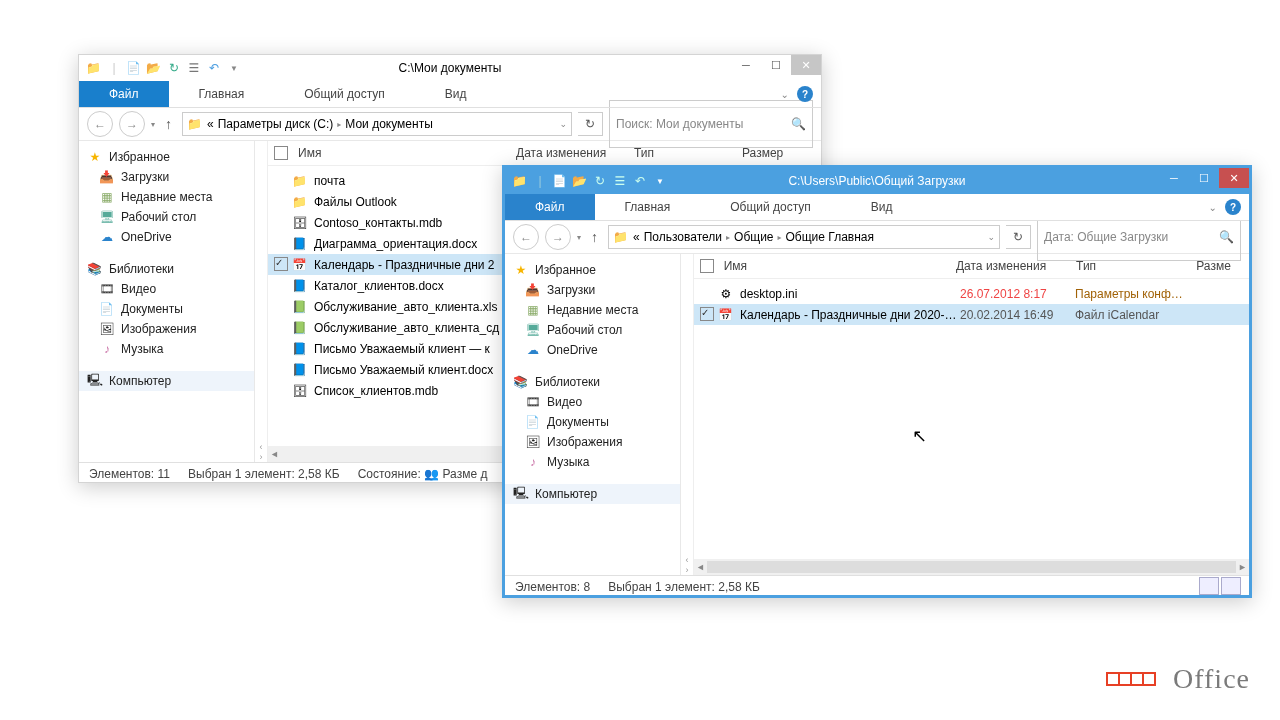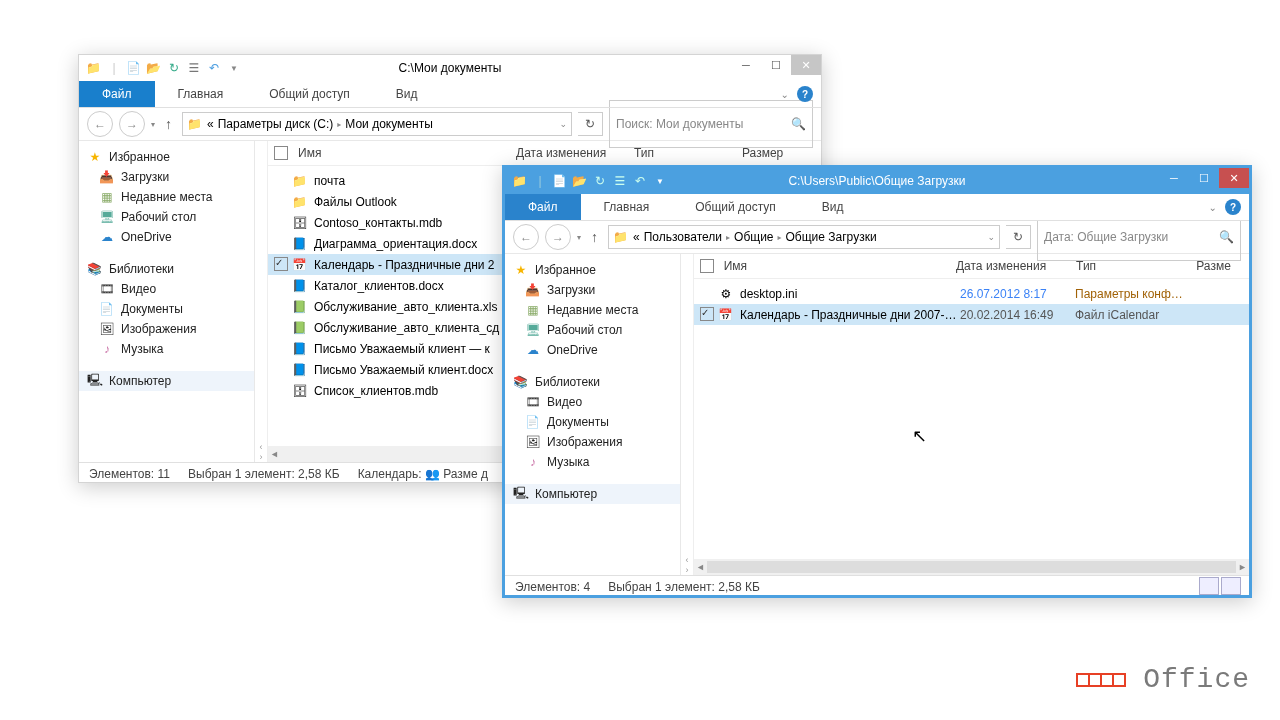--- a/index.html
+++ b/index.html
@@ -11,21 +11,21 @@
 .qat{display:flex;align-items:center;gap:2px;padding-left:6px}
 .qat span{width:18px;height:18px;display:flex;align-items:center;justify-content:center}
 .title-text{position:absolute;left:50%;transform:translateX(-50%);font-size:12px}
 .winbtns{position:absolute;right:0;top:0;display:flex}
 .winbtn{width:30px;height:20px;display:flex;align-items:center;justify-content:center;font-size:11px;font-family:Arial}
 .w1 .winbtn{color:#555}
 .w1 .winbtn.close{background:#c6c6c6;color:#fff}
 .w2 .winbtn{color:#fff}
 .w2 .winbtn.close{background:#c75050}
 .ribbon{height:26px;display:flex;align-items:center;border-bottom:1px solid #e0e0e0;position:relative}
-.tab{padding:0 23px;height:26px;display:flex;align-items:center;font-size:12px;color:#444}
+.tab{padding:0 30px;height:26px;display:flex;align-items:center;font-size:12px;color:#444}
 .tab.active{background:#2a83cc;color:#fff}
 .w1 .tab.active{background:#197fcc}
 .rib-right{position:absolute;right:8px;display:flex;align-items:center;gap:8px}
 .help{width:16px;height:16px;border-radius:50%;background:#2a83cc;color:#fff;display:flex;align-items:center;justify-content:center;font-size:10px;font-weight:bold}
 .addrbar{height:32px;display:flex;align-items:center;gap:6px;padding:0 8px;border-bottom:1px solid #e8e8e8}
 .navbtn{width:24px;height:24px;border:1px solid #ccc;border-radius:50%;display:flex;align-items:center;justify-content:center;color:#888;font-size:12px}
 .uparr{font-size:14px;color:#555;padding:0 4px}
 .crumbs{flex:1;height:22px;border:1px solid #ccc;display:flex;align-items:center;padding:0 4px;gap:4px;font-size:12px;overflow:hidden}
 .crumbs span.sep{color:#888;font-size:8px}
 .refresh{width:24px;height:22px;border:1px solid #ccc;border-left:none;display:flex;align-items:center;justify-content:center;color:#555}
@@ -44,21 +44,21 @@
 .colhead .col{padding:0 4px}
 .rows{flex:1;overflow-y:auto;padding-top:4px}
 .row{display:flex;align-items:center;height:21px;padding-left:6px;font-size:12px}
 .row.sel{background:#cde6f7}
 .row .chk{width:14px;margin-right:4px}
 .row .ico{margin-right:6px}
 .status{height:22px;border-top:1px solid #e0e0e0;display:flex;align-items:center;padding:0 10px;font-size:12px;color:#444;gap:18px}
 .viewbtns{position:absolute;right:8px;bottom:3px;display:flex;gap:2px}
 .viewbtns span{width:18px;height:16px;border:1px solid #aac;background:#eef;display:inline-block}
 .footer{position:absolute;right:30px;bottom:25px;display:flex;align-items:center;gap:8px;color:#7a7a7a}
-.footer .lg{font-size:28px;letter-spacing:1px;font-family:Liberation Mono, monospace}
+.footer .lg{font-size:28px;letter-spacing:1px;font-family:Liberation Serif, serif}
 .ol{display:flex;gap:1px}
 .ol span{width:10px;height:10px;border:2px solid #e74025}
 .ol span:nth-child(2){transform:translateX(-3px)}
 .ol span:nth-child(3){transform:translateX(-6px)}
 .ol span:nth-child(4){transform:translateX(-9px)}
 .cursor{position:absolute;left:912px;top:425px;font-size:18px;color:#000;pointer-events:none}
 .chkbox{width:12px;height:12px;border:1px solid #888;display:inline-block}
 .chkbox.checked::after{content:"✓";font-size:10px;position:relative;top:-3px;left:0;color:#333}
 .scrollstub{height:16px;background:#f0f0f0;display:flex;align-items:center;justify-content:space-between;padding:0 2px;color:#888;font-size:9px}
 </style>
@@ -235,37 +235,37 @@
         </div>
       <div class="scrollstub">
           <span>◄</span>
           <span>►</span>
         </div>
     </div>
   </div>
   <div class="status">
     <span>Элементов: 11</span>
     <span>Выбран 1 элемент: 2,58 КБ</span>
-    <span><span>Календарь:</span> <span style="color:#5a9">👥</span> <span>Разме д</span></span>
+    <span><span>Состояние:</span> <span style="color:#5a9">👥</span> <span>Разме д</span></span>
   </div>
 </div>
 
 <div class="window w2">
   <div class="titlebar">
     <div class="qat">
       <span class="ico" style="color:#ffe7a3">📁</span>
       <span style="color:#9cd">|</span>
       <span>📄</span>
       <span style="color:#ffe7a3">📂</span>
       <span style="color:#cfe">↻</span>
       <span style="color:#cfe">☰</span>
       <span style="color:#cfe">↶</span>
       <span style="font-size:8px">▼</span>
     </div>
-    <div class="title-text">C:\Users\Public\Общие Загрузки</div>
+    <div class="title-text">C:\Users\Public\Общий Загрузки</div>
     <div class="winbtns">
       <div class="winbtn">─</div>
       <div class="winbtn">☐</div>
       <div class="winbtn close">✕</div>
     </div>
   </div>
   <div class="ribbon" style="background:#fff">
     <div class="tab active">Файл</div>
     <div class="tab">Главная</div>
     <div class="tab">Общий доступ</div>
@@ -280,21 +280,21 @@
     <div class="navbtn">→</div>
     <span style="color:#888;font-size:8px">▾</span>
     <span class="uparr">↑</span>
     <div class="crumbs">
       <span class="ico folder-i">📁</span>
       <span>«</span>
       <span>Пользователи</span>
         <span class="sep">▸</span>
       <span>Общие</span>
         <span class="sep">▸</span>
-      <span>Общие Загрузки</span>
+      <span>Общие Главная</span>
       <span style="margin-left:auto;color:#888;font-size:9px">⌄</span>
     </div>
     <div class="refresh">↻</div>
     <div class="search">
       <span>Дата: Общие Загрузки</span>
       <span style="color:#aac">🔍</span>
     </div>
   </div>
   <div class="body">
     <div class="nav">
@@ -357,40 +357,40 @@
         <div class="col" style="width:230px">Имя</div>
         <div class="col" style="width:115px">Дата изменения</div>
         <div class="col" style="width:115px">Тип</div>
         <div class="col" style="width:50px">Разме</div>
       </div>
       <div class="rows" id="rows2">
           <div class="row">
             <span class="chk"></span>
             <span class="ico">⚙</span>
             <span style="width:220px;overflow:hidden;white-space:nowrap;text-overflow:ellipsis">desktop.ini</span>
-            <span style="width:115px;color:#3b82f6">26.07.2012 8:17</span>
+            <span style="width:115px;color:#ef4444">26.07.2012 8:17</span>
             <span style="width:130px;color:#a16207">Параметры конф…</span>
           </div>
           <div class="row sel">
             <span class="chk"><span class="chkbox checked"></span></span>
             <span class="ico">📅</span>
-            <span style="width:220px;overflow:hidden;white-space:nowrap;text-overflow:ellipsis">Календарь - Праздничные дни 2007-…</span>
+            <span style="width:220px;overflow:hidden;white-space:nowrap;text-overflow:ellipsis">Календарь - Праздничные дни 2020-…</span>
             <span style="width:115px;color:#555">20.02.2014 16:49</span>
             <span style="width:130px;color:#555">Файл iCalendar</span>
           </div>
         </div>
       <div class="scrollstub">
           <span>◄</span>
           <div style="flex:1;height:12px;background:#ddd;margin:0 2px"></div>
           <span>►</span>
         </div>
     </div>
   </div>
   <div class="status" style="position:relative">
-    <span>Элементов: 4</span>
+    <span>Элементов: 8</span>
     <span>Выбран 1 элемент: 2,58 КБ</span>
     <div class="viewbtns">
         <span></span>
         <span></span>
       </div>
   </div>
 </div>
 
 <div class="cursor">↖</div>
 

